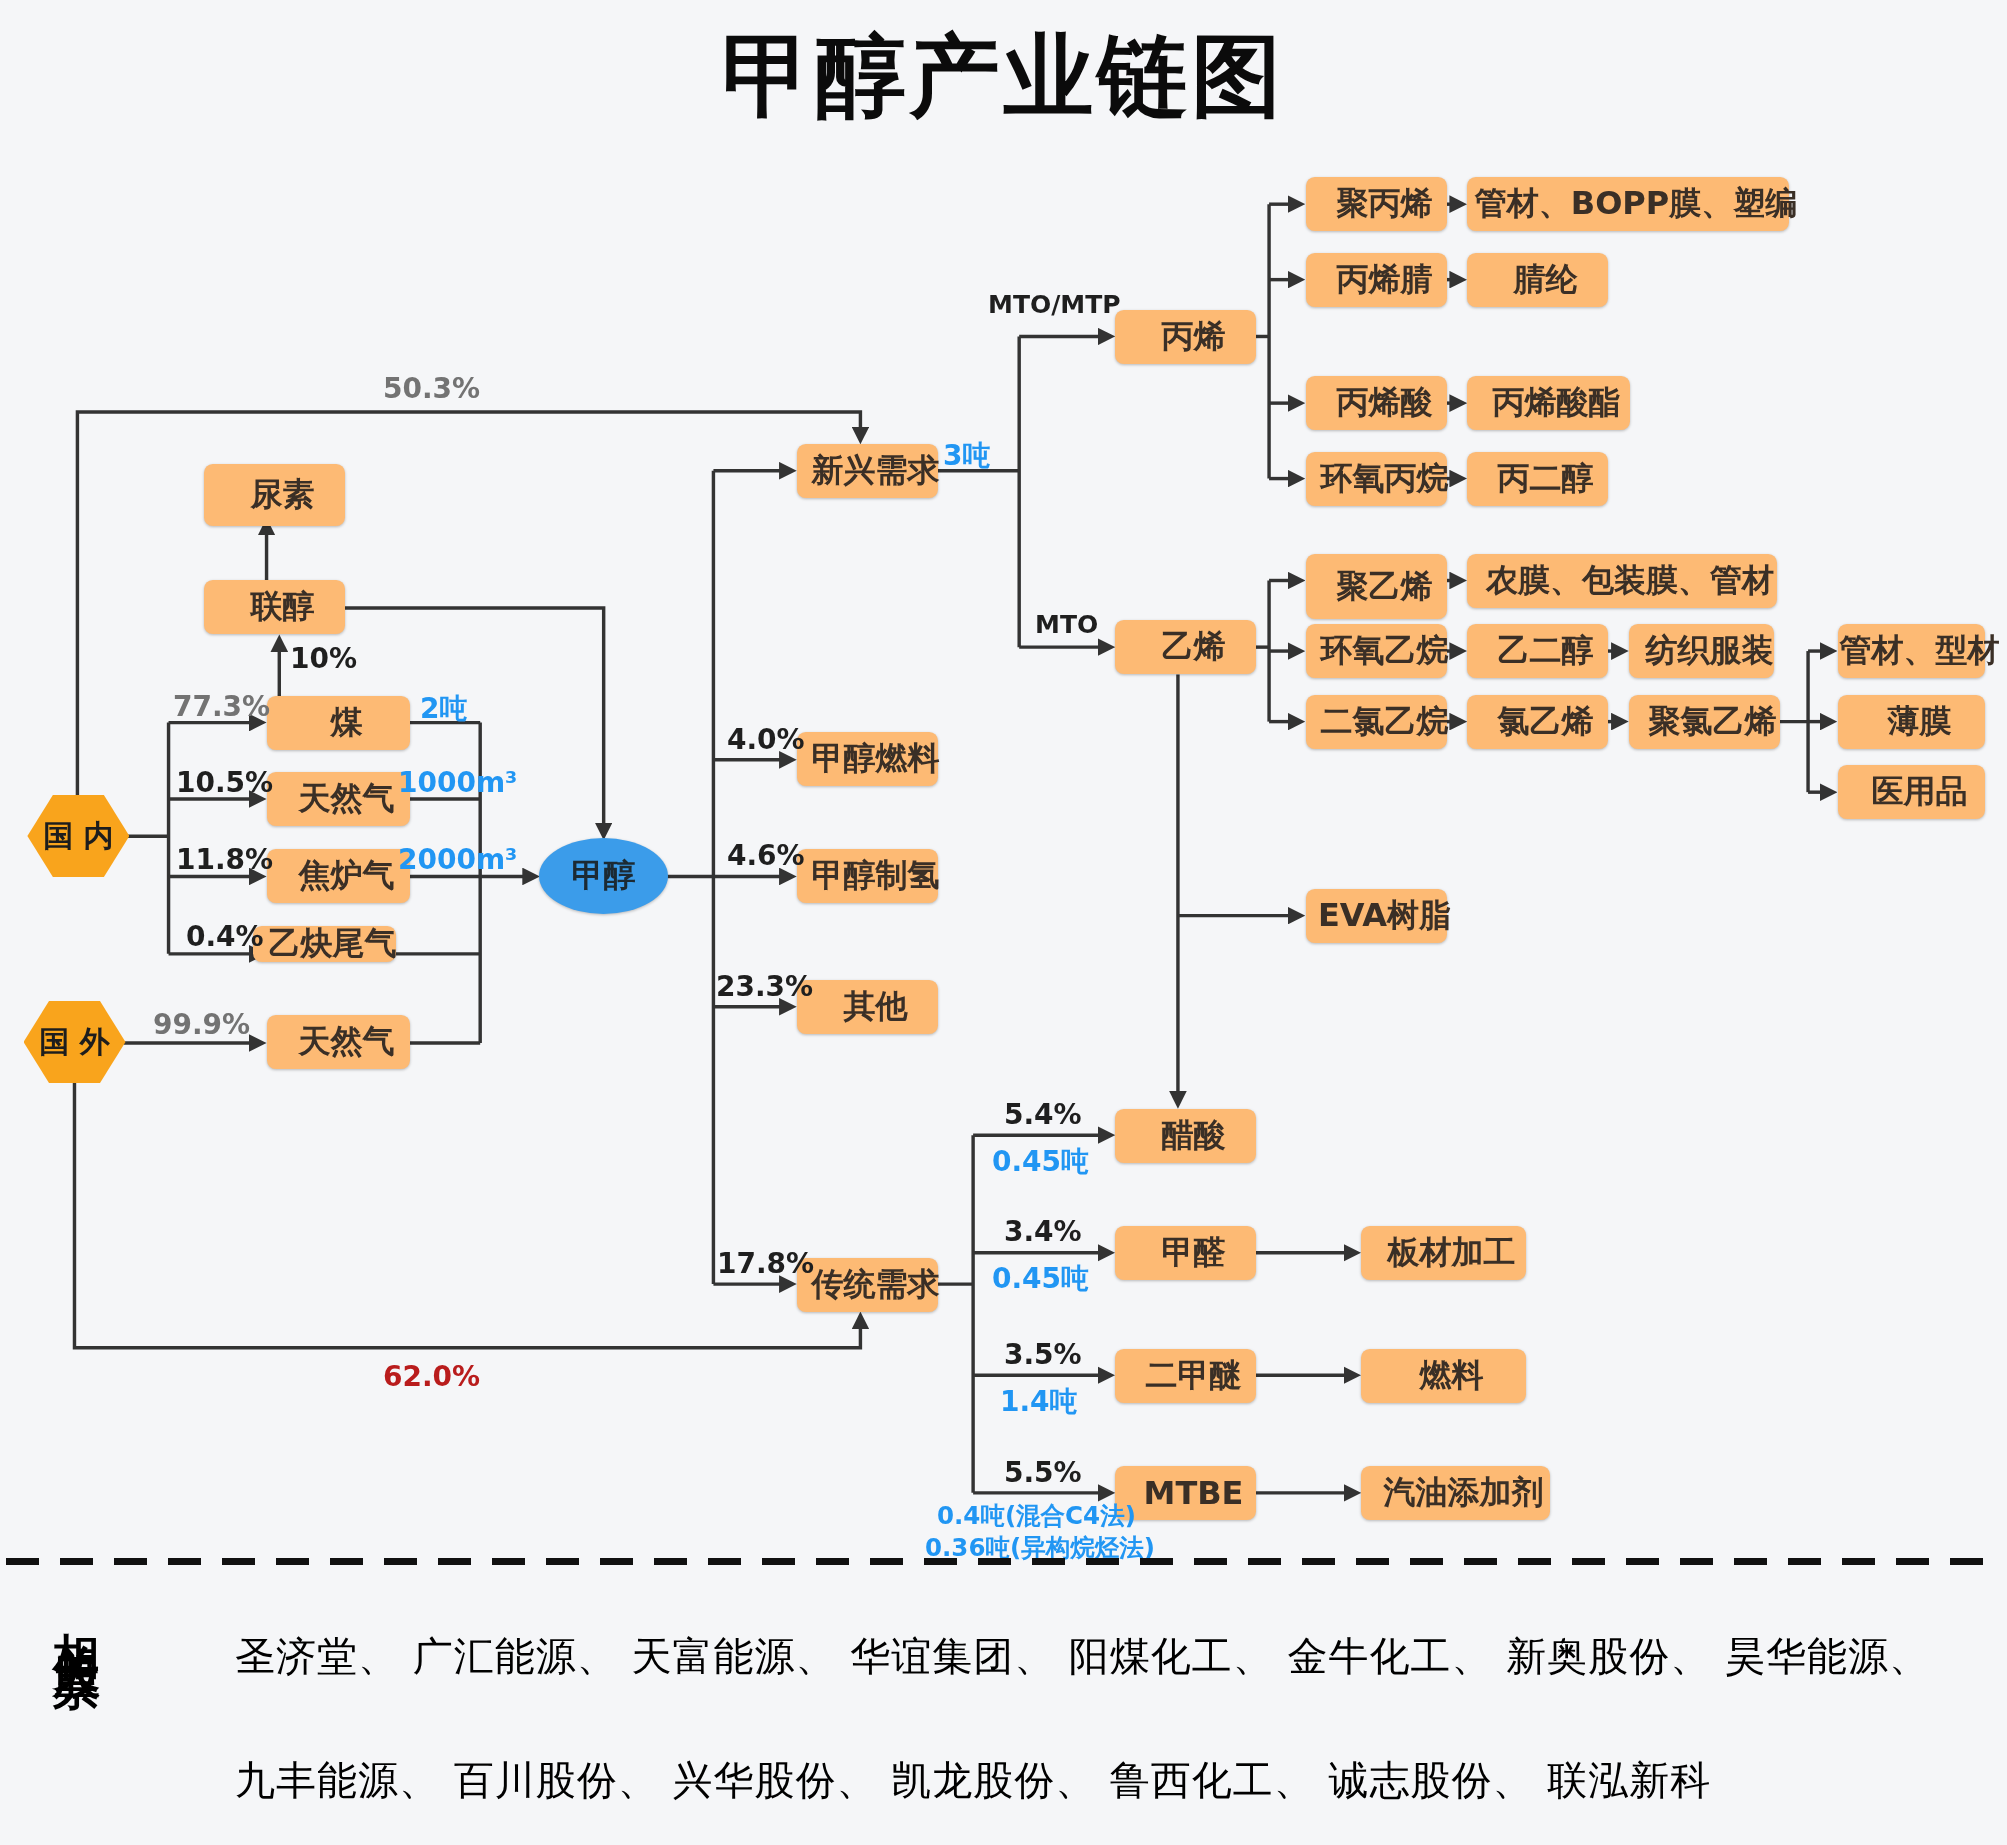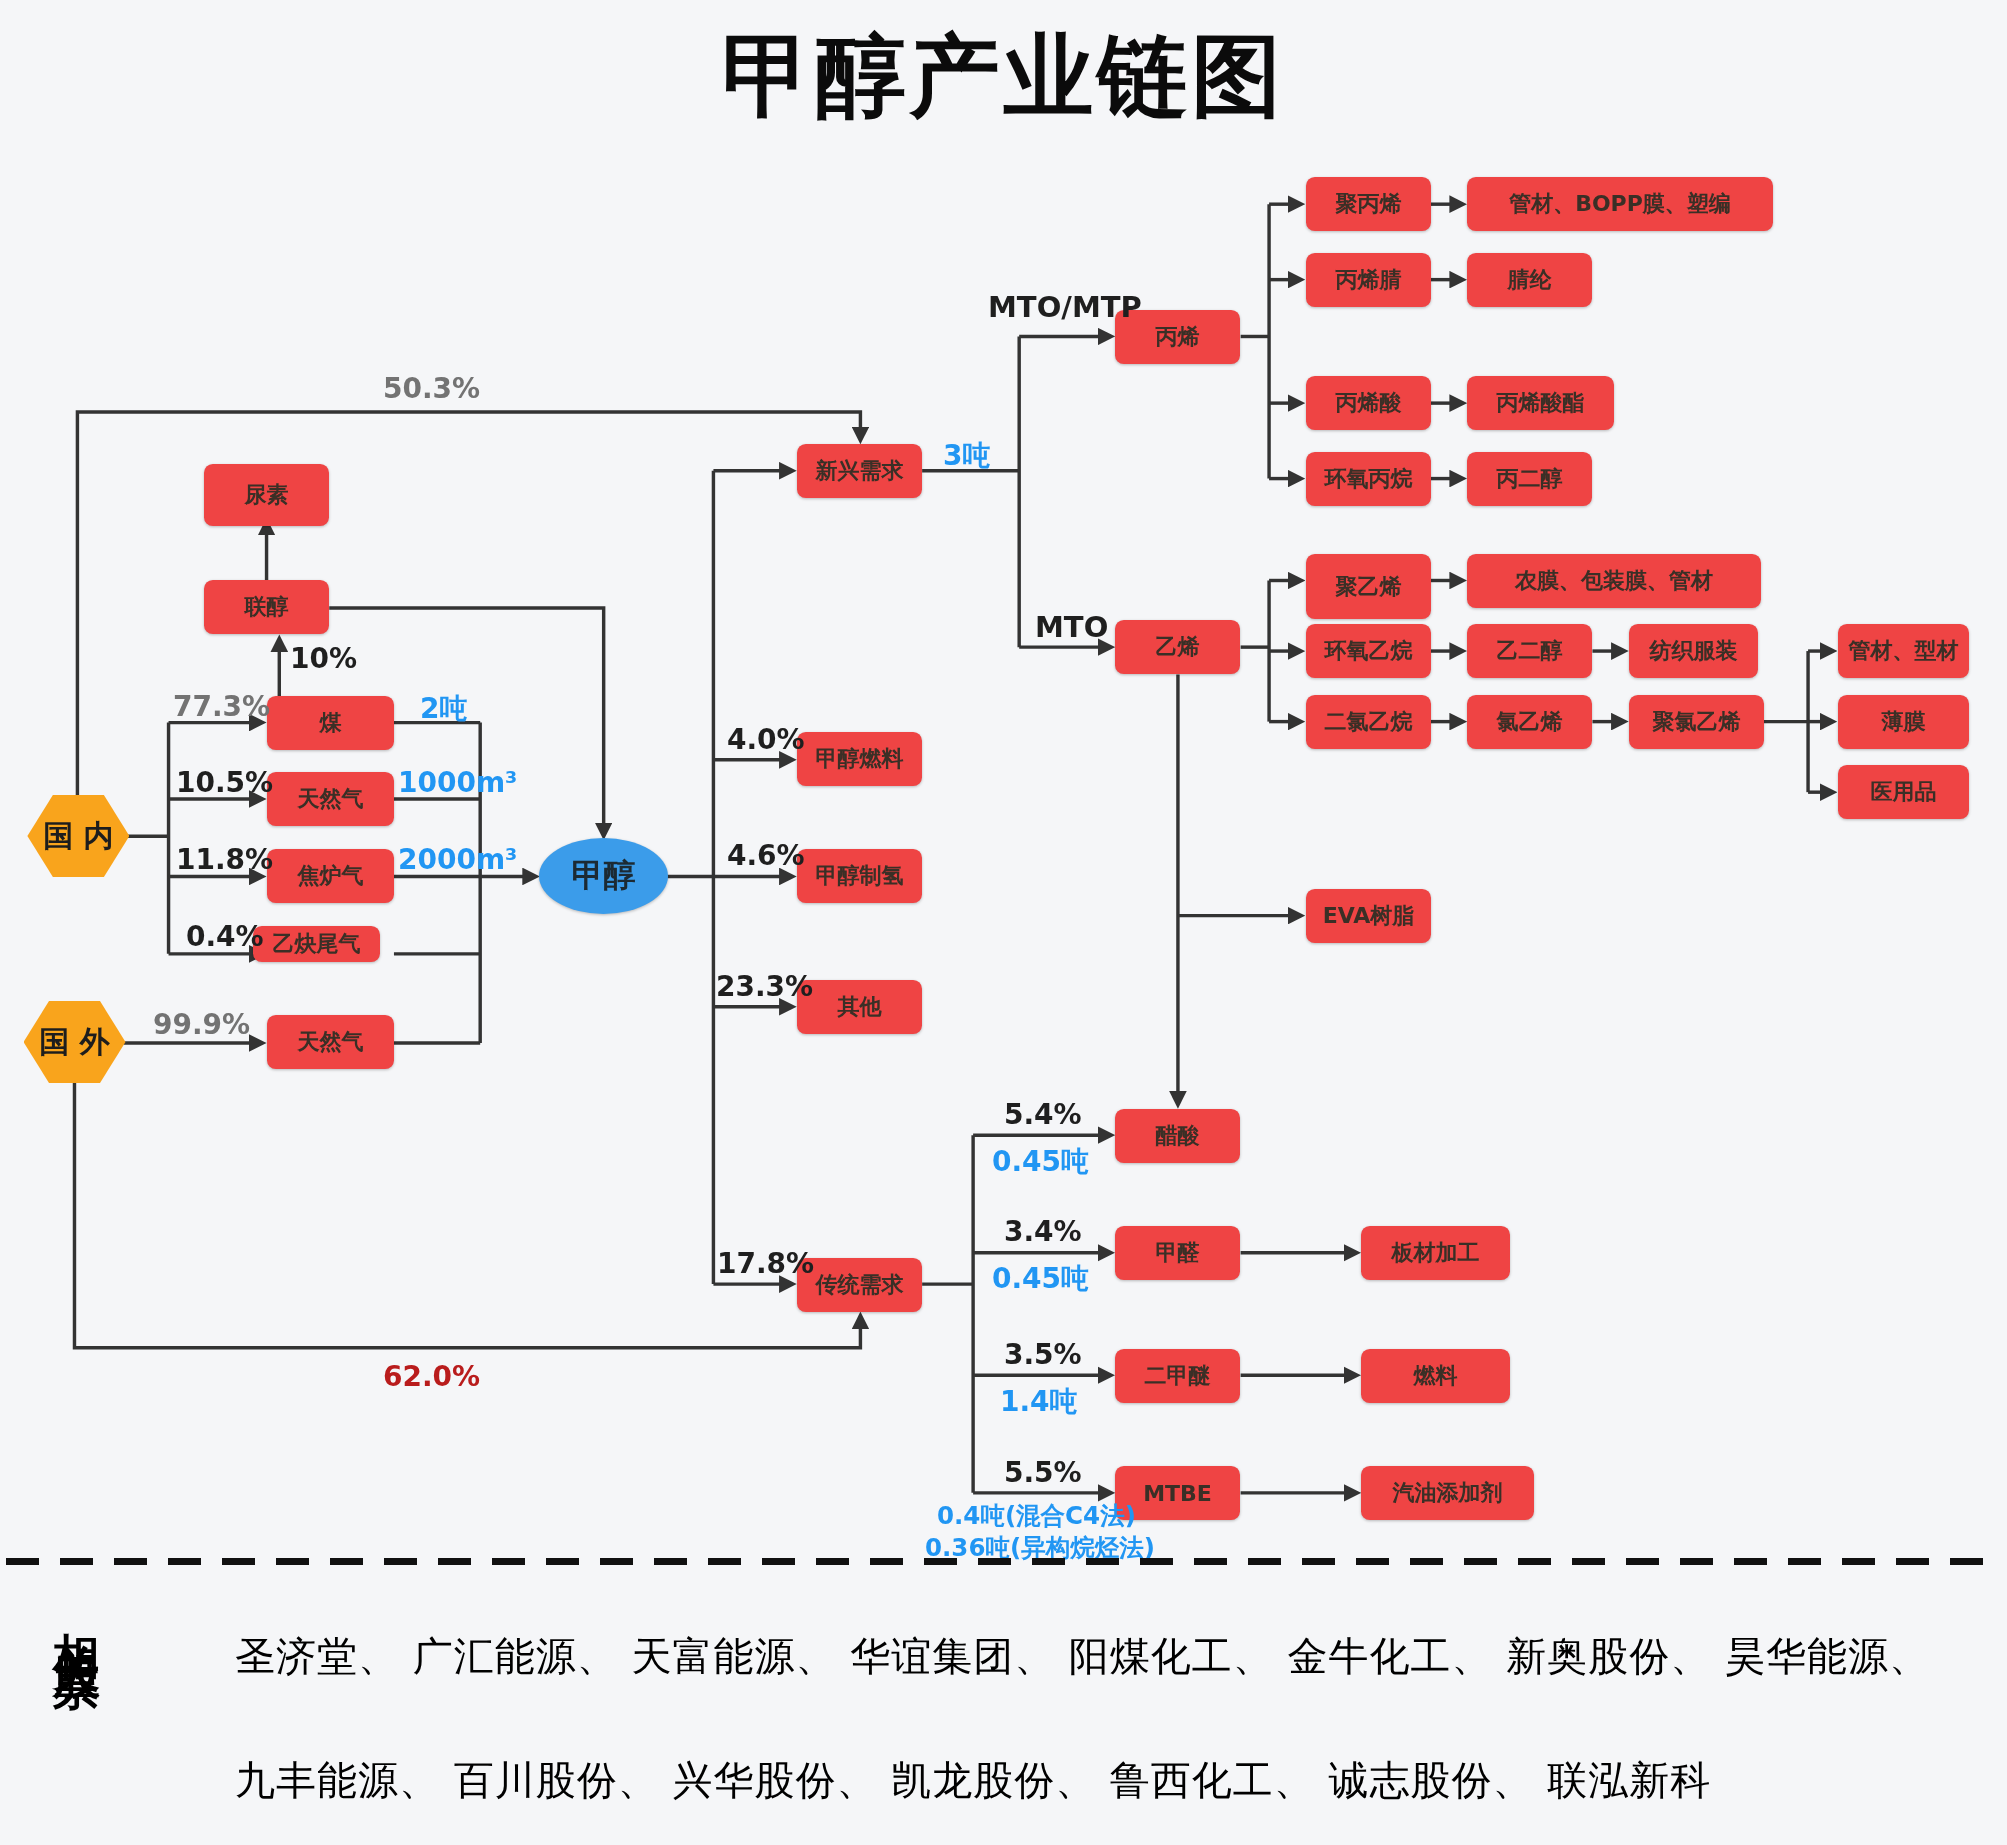--- a/index.html
+++ b/index.html
@@ -9,25 +9,26 @@
     font-family:"DejaVu Sans","Liberation Sans",sans-serif;
     overflow:hidden;
   }
   .title{
     position:absolute;top:15.7px;left:0;width:100%;
     text-align:center;font-size:90px;font-weight:900;color:#0b0b0b;
     letter-spacing:3.9px;
   }
   svg.wires{position:absolute;left:0;top:0;}
   .node{
-    position:absolute;background:#ef4444;border-radius:8.8px;
-    color:#3a2f26;font-weight:bold;font-size:22px;
+    position:absolute;background:#fdba74;border-radius:8.8px;
+    color:#3a2f26;font-weight:bold;font-size:32px;
     display:flex;align-items:center;justify-content:center;
     box-shadow:0 1px 2.9px rgba(0,0,0,.25);
     white-space:nowrap;
+    padding-left:16px;
   }
   .hex{
     position:absolute;background:#f9a41c;
     clip-path:polygon(25% 0,75% 0,100% 50%,75% 100%,25% 100%,0 50%);
     color:#1d1d1d;font-weight:bold;font-size:30px;
     display:flex;align-items:center;justify-content:center;
     white-space:nowrap;
   }
   .ellipse{
     position:absolute;background:#3b9cea;border-radius:50%;
@@ -37,21 +38,21 @@
   }
   .lbl{
     position:absolute;font-weight:bold;font-size:28px;color:#1f1f1f;
     white-space:nowrap;
   }
   .lbl.red{color:#737373}
   .lbl.blue{color:#2196f3}
   .lbl.magenta{color:#b91c1c}
   .lbl.center{text-align:center}
   .lbl.small{font-size:24.5px}
-  .lbl.latin{font-size:29px}
+  .lbl.latin{font-size:25px}
   .sep{
     position:absolute;left:5.9px;top:1558px;width:1996px;height:6.9px;
     background:repeating-linear-gradient(90deg,#111 0 33px,transparent 33px 54px);
   }
   .stocks-header{
     position:absolute;left:51px;top:1594px;height:247px;
     writing-mode:vertical-rl;text-orientation:upright;
     font-size:47px;font-weight:900;color:#000;line-height:1.1;
     letter-spacing:11.8px;
   }

